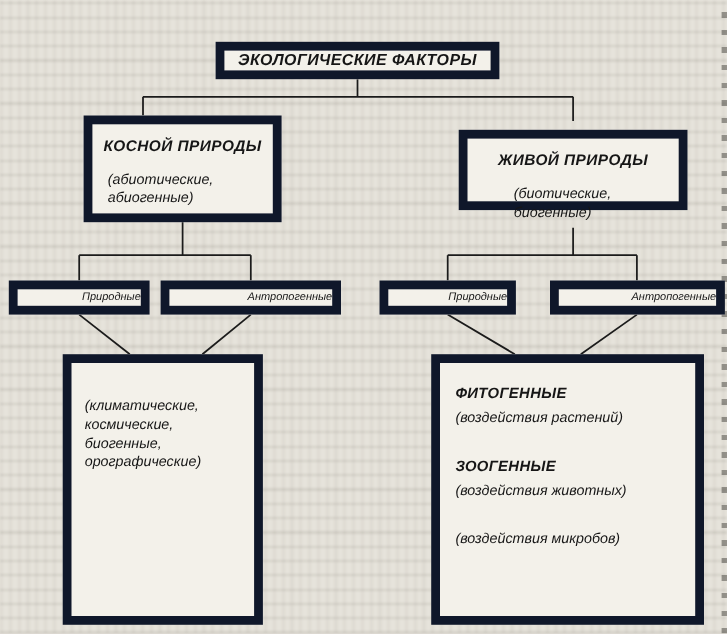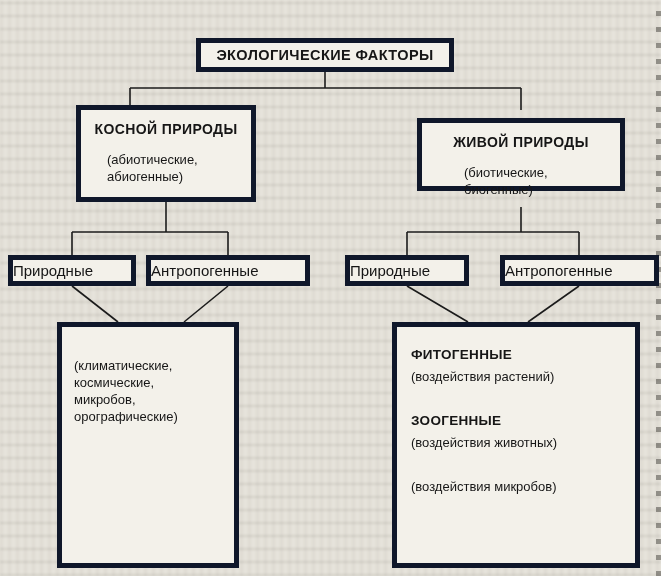--- a/index.html
+++ b/index.html
@@ -49,21 +49,22 @@
     height: 576px;
   }
   svg.connectors line {
     stroke: #1b1b1b;
     stroke-width: 1.6;
   }
   .node {
     position: absolute;
     box-sizing: border-box;
     background: #f3f1ea;
-    border: 5px solid #0f172a;
+    border: 8px solid #0f172a;
+    font-style: italic;
   }
   .node .title {
     font-weight: bold;
     font-size: 14px;
     letter-spacing: 0.4px;
     text-align: center;
   }
   .node .subtitle,
   .node .details {
     font-size: 13px;
@@ -74,32 +75,32 @@
     left: 196px; top: 38px;
     width: 258px; height: 34px;
     display: flex; align-items: center; justify-content: center;
   }
   .root-node .title { font-size: 14.5px; }
   .branch-left {
     left: 76px; top: 105px;
     width: 180px; height: 97px;
     padding-top: 11px;
   }
-  .branch-left .subtitle { margin-top: 15px; padding-left: 26px; }
+  .branch-left .subtitle { margin-top: 15px; padding-left: 14px; }
   .branch-right {
     left: 417px; top: 118px;
     width: 208px; height: 73px;
     padding-top: 11px;
   }
   .branch-right .subtitle { margin-top: 15px; padding-left: 42px; }
   .small-node {
     height: 31px;
     top: 255px;
-    display: flex; align-items: center; justify-content: flex-start;
-    font-size: 15px;
+    display: flex; align-items: center; justify-content: flex-end;
+    font-size: 10px;
   }
   .sn-l1 { left: 8px;   width: 128px; }
   .sn-l2 { left: 146px; width: 164px; }
   .sn-r1 { left: 345px; width: 124px; }
   .sn-r2 { left: 500px; width: 159px; }
   .leaf-left {
     left: 57px; top: 322px;
     width: 182px; height: 246px;
     padding: 16px 12px;
   }
@@ -177,21 +178,21 @@
     <span>Природные</span>
   </div>
   <div class="node small-node sn-r2">
     <span>Антропогенные</span>
   </div>
 
   <div class="node leaf-left">
     <div class="section">
       <div class="details">(климатические,
 космические,
-микробов,
+биогенные,
 орографические)</div>
     </div>
   </div>
 
   <div class="node leaf-right">
     <div class="section">
       <div class="section-title">ФИТОГЕННЫЕ</div>
       <div class="details">(воздействия растений)</div>
     </div>
     <div class="section">

